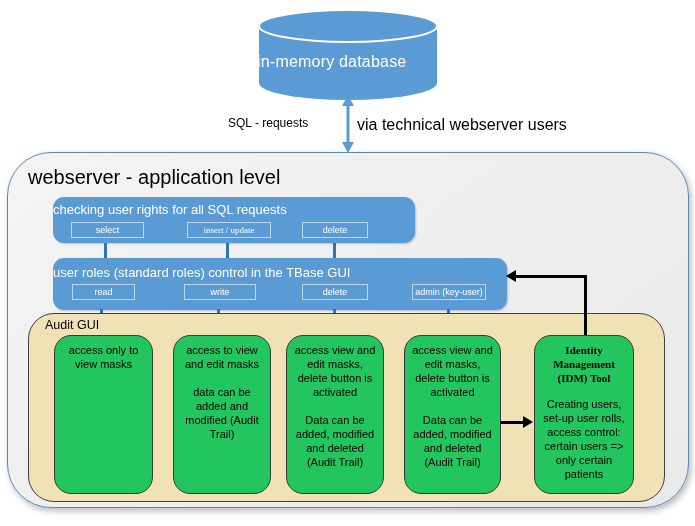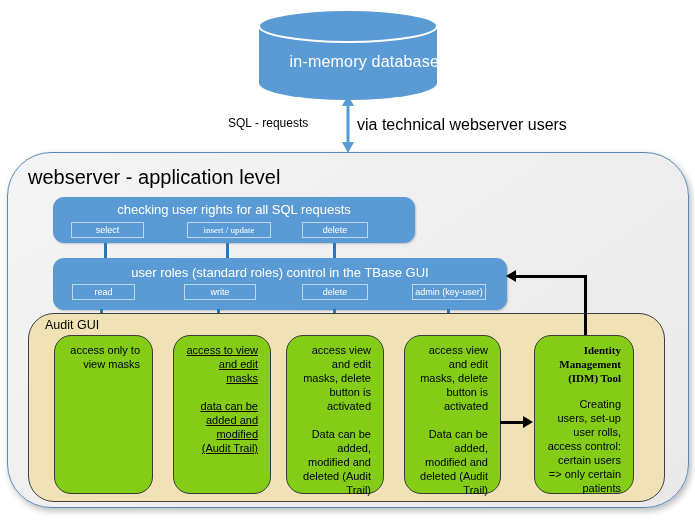--- a/index.html
+++ b/index.html
@@ -8,21 +8,21 @@
     background:#ffffff;
     font-family:"Liberation Sans", sans-serif;
     color:#000;
   }
 
   
   .cylinder { position:absolute; left:257px; top:7px; width:182px; height:94px; }
   .cylinder svg { position:absolute; left:0; top:0; }
   .cyl-label {
     position:absolute; left:0; right:0; top:46px;
-    text-align:right; color:#fff; font-size:16px; letter-spacing:.2px;
+    text-align:left; color:#fff; font-size:16px; letter-spacing:.2px;
   }
 
   
   .sql-arrow { position:absolute; left:340px; top:95px; width:16px; height:58px; }
 
   .sql-label-left {
     position:absolute; left:228px; top:116px; width:112px;
     text-align:left; font-size:12px;
   }
   .sql-label-right {
@@ -37,21 +37,21 @@
     border:1.5px solid #5b87b5;
     box-shadow:2px 3px 6px rgba(0,0,0,.28);
     box-sizing:border-box;
   }
   .ws-title { position:absolute; left:28px; top:166px; font-size:20px; }
 
   
   .bar { position:absolute; background:#5B9BD5; border-radius:11px; box-shadow:1px 1px 2px rgba(0,0,0,.2); }
   .bar-sql   { left:53px; top:197px; width:362px; height:46px; }
   .bar-roles { left:53px; top:258px; width:454px; height:52px; }
-  .bar-title { text-align:center; color:#fff; font-size:13px; margin-top:5px; }
+  .bar-title { text-align:left; color:#fff; font-size:13px; margin-top:5px; }
   .bar-roles .bar-title { margin-top:7px; }
   .bbtn {
     position:absolute; top:25px; height:14px; box-sizing:content-box;
     border:1px solid #BDD7EE; color:#fff; font-size:9px;
     text-align:center; line-height:14px; white-space:nowrap;
   }
   .bar-roles .bbtn { top:26px; }
   .sql-b0 { left:18px;  width:71px; }
   .sql-b1 { left:134px; width:82px;font-family:Liberation Serif, serif; }
   .sql-b2 { left:249px; width:64px; }
@@ -74,26 +74,26 @@
   .tbase {
     position:absolute; left:28px; top:313px; width:637px; height:189px;
     border-radius:26px; background:#F1E2B6; border:1.3px solid #404040;
     box-sizing:border-box;
   }
   .tbase-title { position:absolute; left:16px; top:4px; font-size:12.5px; }
 
   
   .ybox {
     position:absolute; top:21px; height:159px; box-sizing:border-box;
-    border-radius:17px; background:#84cc16; border:1.3px solid #3A3A3A;
-    font-size:11px; line-height:1.27; text-align:right;
-    padding:8px 12px;
+    border-radius:17px; background:#22c55e; border:1.3px solid #3A3A3A;
+    font-size:11px; line-height:1.27; text-align:center;
+    padding:8px 4px;
   }
   .yb0 { left:25px;  width:99px; }
-  .yb1 { left:144px; width:98px;text-decoration:underline; }
+  .yb1 { left:144px; width:98px; }
   .yb2 { left:257px; width:98px; }
   .yb3 { left:375px; width:97px; }
   .yb4 { left:505px; width:100px; }
   .ybox .p2 { margin-top:14px; }
   .yb4 .box-title { font-weight:bold;font-family:Liberation Serif, serif; }
   .yb4 .p2 { margin-top:12px; }
 
   
   .blk { position:absolute; background:#000; }
   .elbow-h { left:516px; top:275px; width:71px; height:3px; }

